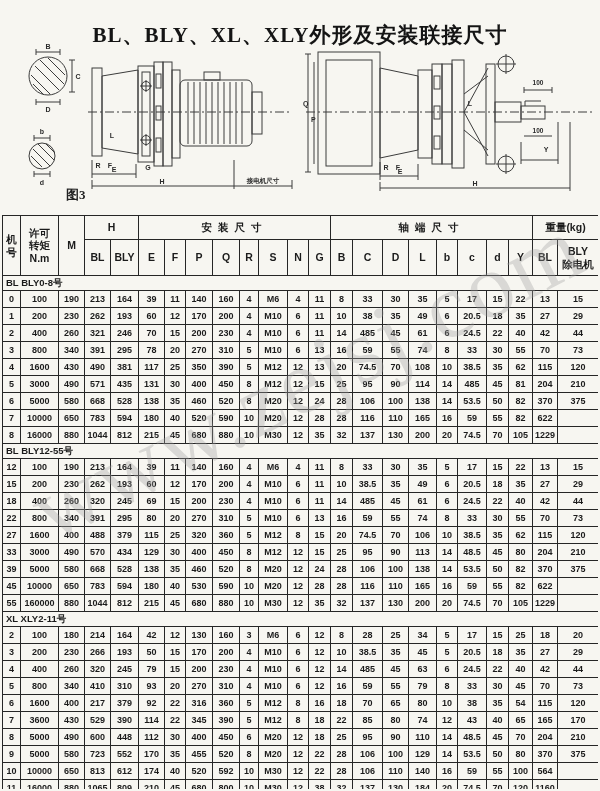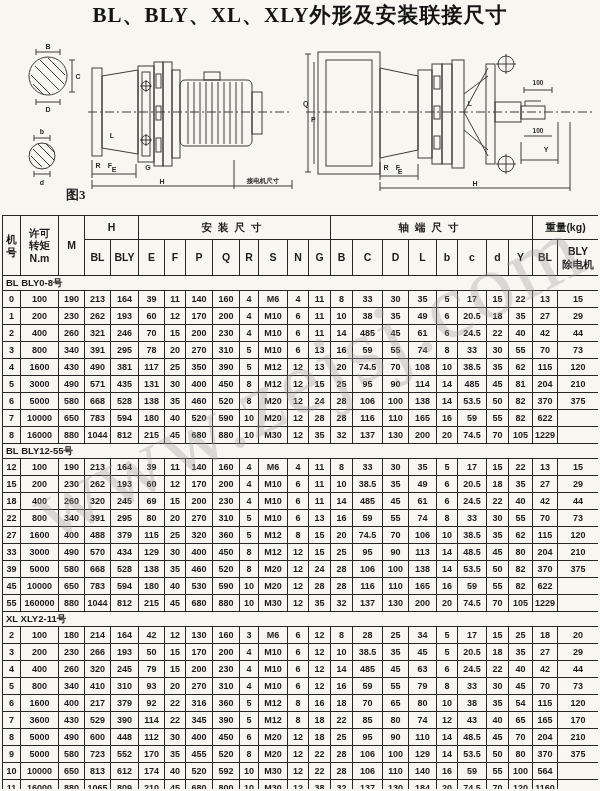--- a/index.html
+++ b/index.html
@@ -1,18 +1,18 @@
 <!DOCTYPE html>
 <html><head>
 <meta charset="utf-8">
 <style>
   html,body{margin:0;padding:0;background:#e9e8e4;}
   .page{position:relative;width:600px;height:791px;background:#f7f6f1;overflow:hidden;
         font-family:"Liberation Sans",sans-serif;color:#1d1d1d;}
-  .title{margin:0;padding-top:1px;text-align:center;font-family:"Liberation Serif",serif;
+  .title{margin:0;padding-top:21px;text-align:center;font-family:"Liberation Serif",serif;
          font-size:21px;font-weight:bold;letter-spacing:1px;color:#141414;}
   .drawings{position:absolute;top:42px;left:0;width:600px;height:150px;display:flex;}
   .drawing{flex:0 0 auto;}
   .fig-label{position:absolute;top:186px;left:26px;font-size:13px;font-weight:bold;
              font-family:"Liberation Serif",serif;color:#222;padding-left:40px;}
   .table-wrap{position:absolute;top:215px;left:2px;width:596px;height:574px;overflow:hidden;}
   .watermark{position:absolute;left:-55px;top:110px;width:720px;text-align:center;
              transform:rotate(-27deg);transform-origin:center;
              font-family:"Liberation Serif",serif;font-size:92px;letter-spacing:3px;
              color:rgba(158,158,158,0.34);white-space:nowrap;pointer-events:none;z-index:2;}

